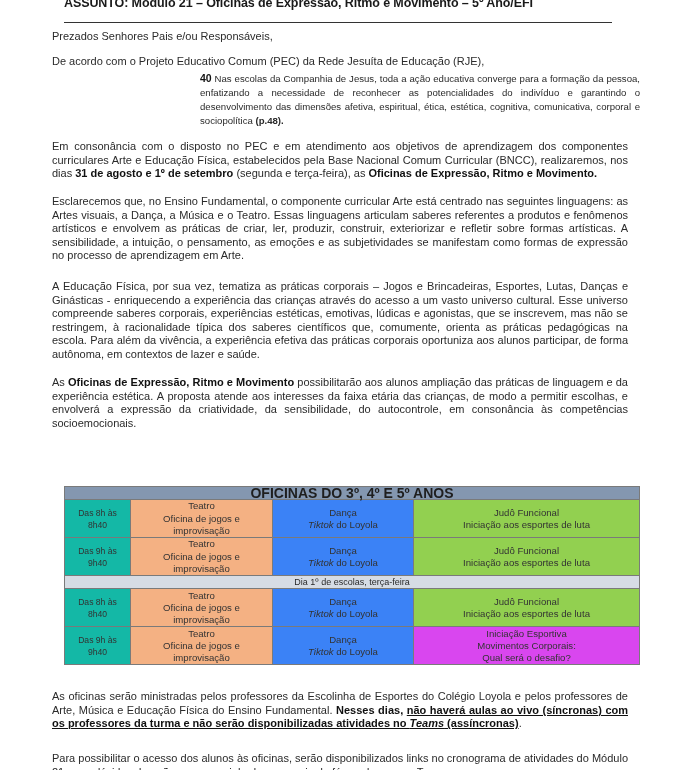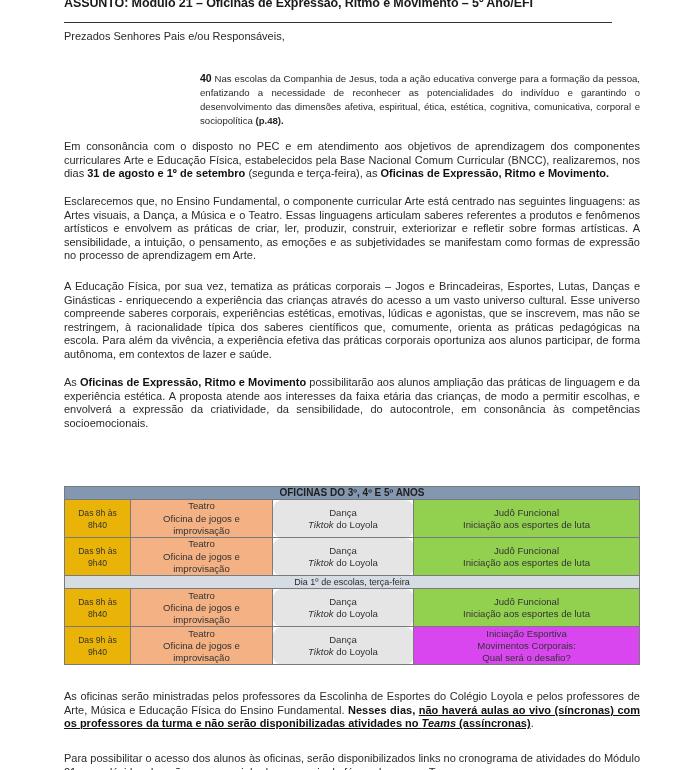--- a/index.html
+++ b/index.html
@@ -1,56 +1,57 @@
 <!DOCTYPE html>
 <html><head>
 <meta charset="utf-8">
 <style>
   html, body { margin:0; padding:0; background:#ffffff; }
   body { width:700px; height:770px; overflow:hidden; position:relative;
          font-family:"Liberation Sans", sans-serif; color:#222; }
   .page { position:absolute; left:0; top:0; width:700px; height:656px; }
   .subject { position:absolute; left:64px; top:-4px; font-size:12.5px; font-weight:bold; color:#1a1a1a; letter-spacing:-0.1px; }
   .rule { position:absolute; left:64px; top:22px; width:548px; height:0; border-top:1.3px solid #333; }
-  .p { position:absolute; left:64px; width:576px; font-size:11px; line-height:13.6px; text-align:justify; color:#2a2a2a; }
+  .p { position:absolute; left:52px; width:576px; font-size:11px; line-height:13.6px; text-align:justify; color:#2a2a2a; }
   .p b { color:#111;margin-top:36px; }
   .greet { top:30px; }
   .pec { top:55px; }
   .quote { position:absolute; left:200px; top:71px; width:440px; font-size:9.6px; line-height:14px; text-align:justify; color:#2a2a2a; }
   .quote .num { font-weight:bold; font-size:10.5px; color:#111; }
   .p1 { top:140px; }
   .p2 { top:195px; }
   .p3 { top:280px; }
   .p4 { top:376px; }
   .p5 { top:445px; }
   .p6 { top:690px; }
   .p7 { top:752px; }
   .u { text-decoration:underline; }
 
   table.sched { position:absolute; left:64px; top:486px; width:576px; border-collapse:collapse; font-size:9.6px; color:#333; }
   table.sched td { border:1px solid #7a7a7a; text-align:center; vertical-align:middle; padding:0 2px; line-height:12.2px; }
-  .hdr td { background:#8497b0; font-weight:bold; font-size:10px; height:10px; line-height:10px; color:#1e1e1e; }
+  .hdr td { background:#8497b0; font-weight:bold; font-size:14px; height:10px; line-height:10px; color:#1e1e1e; }
   .day td { background:#d6dce4; font-size:9px; height:12px; line-height:12px; color:#2a2a2a; }
   .row td { height:37px; }
-  .time { background:#eab308; width:61px; font-size:8.6px; line-height:11.5px; }
+  .time { background:#14b8a6; width:61px; font-size:8.6px; line-height:11.5px; }
   .teatro { background:#f4b183; width:137px; }
-  .danca { background:#e5e5e5; width:136px;border-radius:9px; }
+  .danca { background:#3b82f6; width:136px; }
   .judo { background:#92d050; }
   .inic { background:#d946ef; }
   .c-line { display:block; }
   i { font-style:italic; }
 </style>
 </head>
 <body>
 
 <div class="page">
   <div class="subject">ASSUNTO: Módulo 21 – Oficinas de Expressão, Ritmo e Movimento – 5º Ano/EFI</div>
   <div class="rule"></div>
 
   <div class="p greet">Prezados Senhores Pais e/ou Responsáveis,</div>
+  <div class="p pec">De acordo com o Projeto Educativo Comum (PEC) da Rede Jesuíta de Educação (RJE),</div>
 
   <div class="quote">
     <span class="num">40</span><span> Nas escolas da Companhia de Jesus, toda a ação educativa converge para a formação da pessoa, enfatizando a necessidade de reconhecer as potencialidades do indivíduo e garantindo o desenvolvimento das dimensões afetiva, espiritual, ética, estética, cognitiva, comunicativa, corporal e sociopolítica </span><b>(p.48).</b>
   </div>
 
   <div class="p p1">
     <span>Em consonância com o disposto no PEC e em atendimento aos objetivos de aprendizagem dos componentes curriculares Arte e Educação Física, estabelecidos pela Base Nacional Comum Curricular (BNCC), realizaremos, nos dias </span><b>31 de agosto e 1º de setembro</b><span> (segunda e terça-feira), as </span><b>Oficinas de Expressão, Ritmo e Movimento.</b>
   </div>
 
   <div class="p p2">Esclarecemos que, no Ensino Fundamental, o componente curricular Arte está centrado nas seguintes linguagens: as Artes visuais, a Dança, a Música e o Teatro. Essas linguagens articulam saberes referentes a produtos e fenômenos artísticos e envolvem as práticas de criar, ler, produzir, construir, exteriorizar e refletir sobre formas artísticas. A sensibilidade, a intuição, o pensamento, as emoções e as subjetividades se manifestam como formas de expressão no processo de aprendizagem em Arte.</div>

